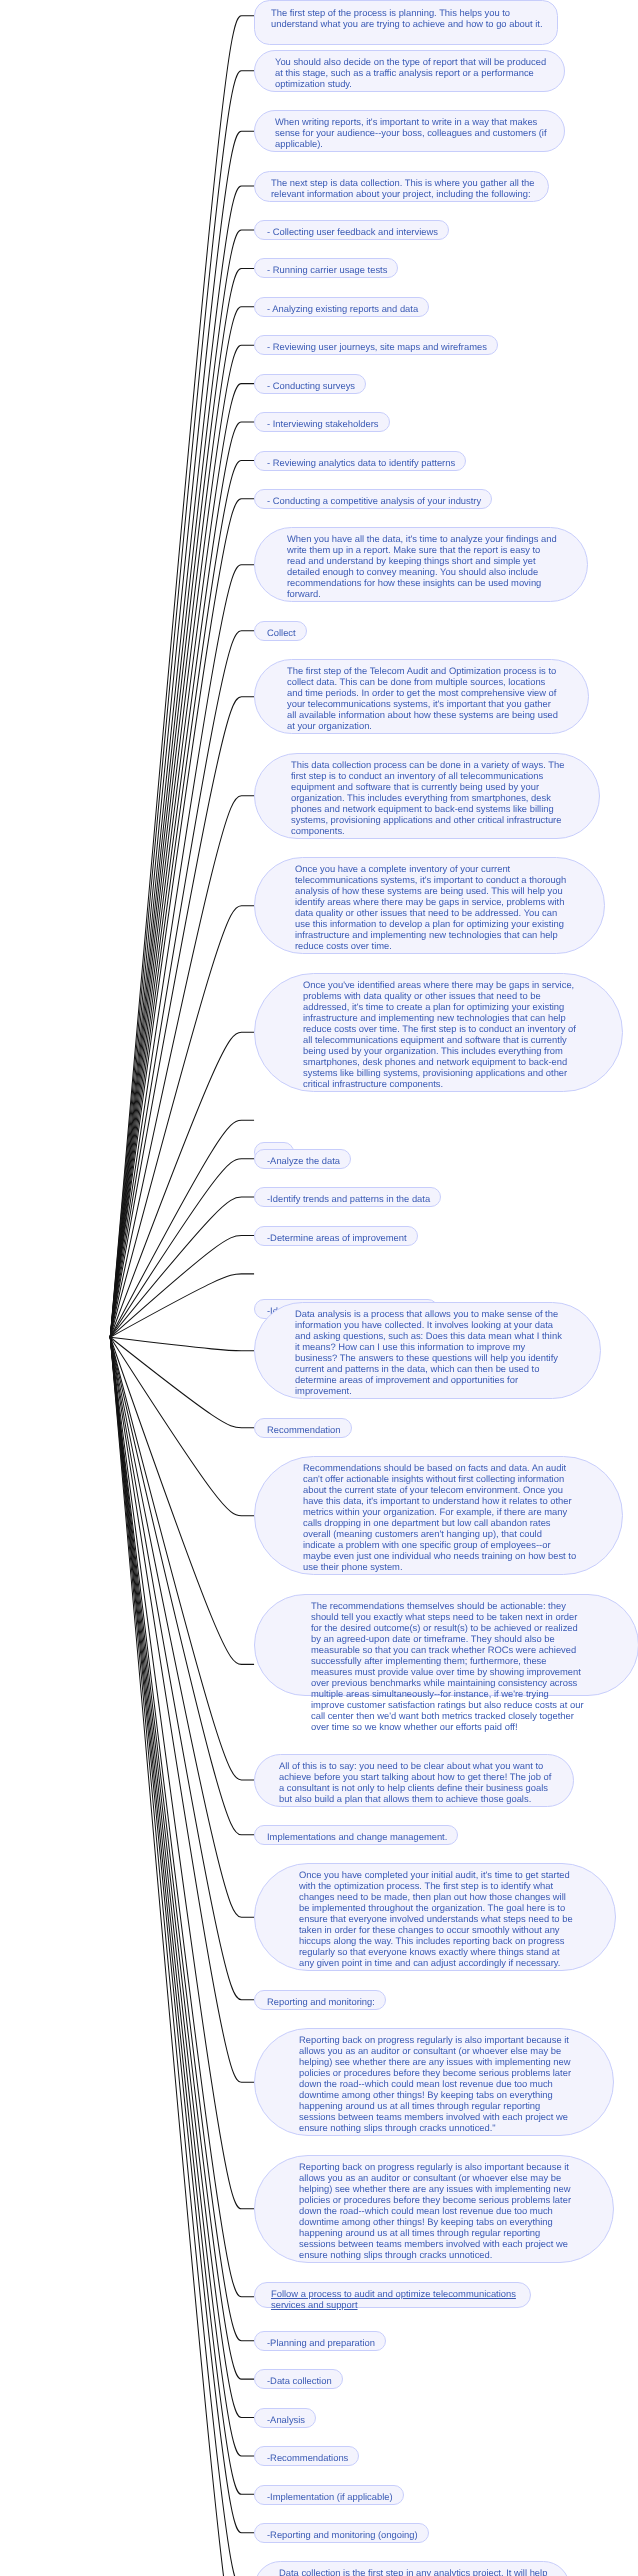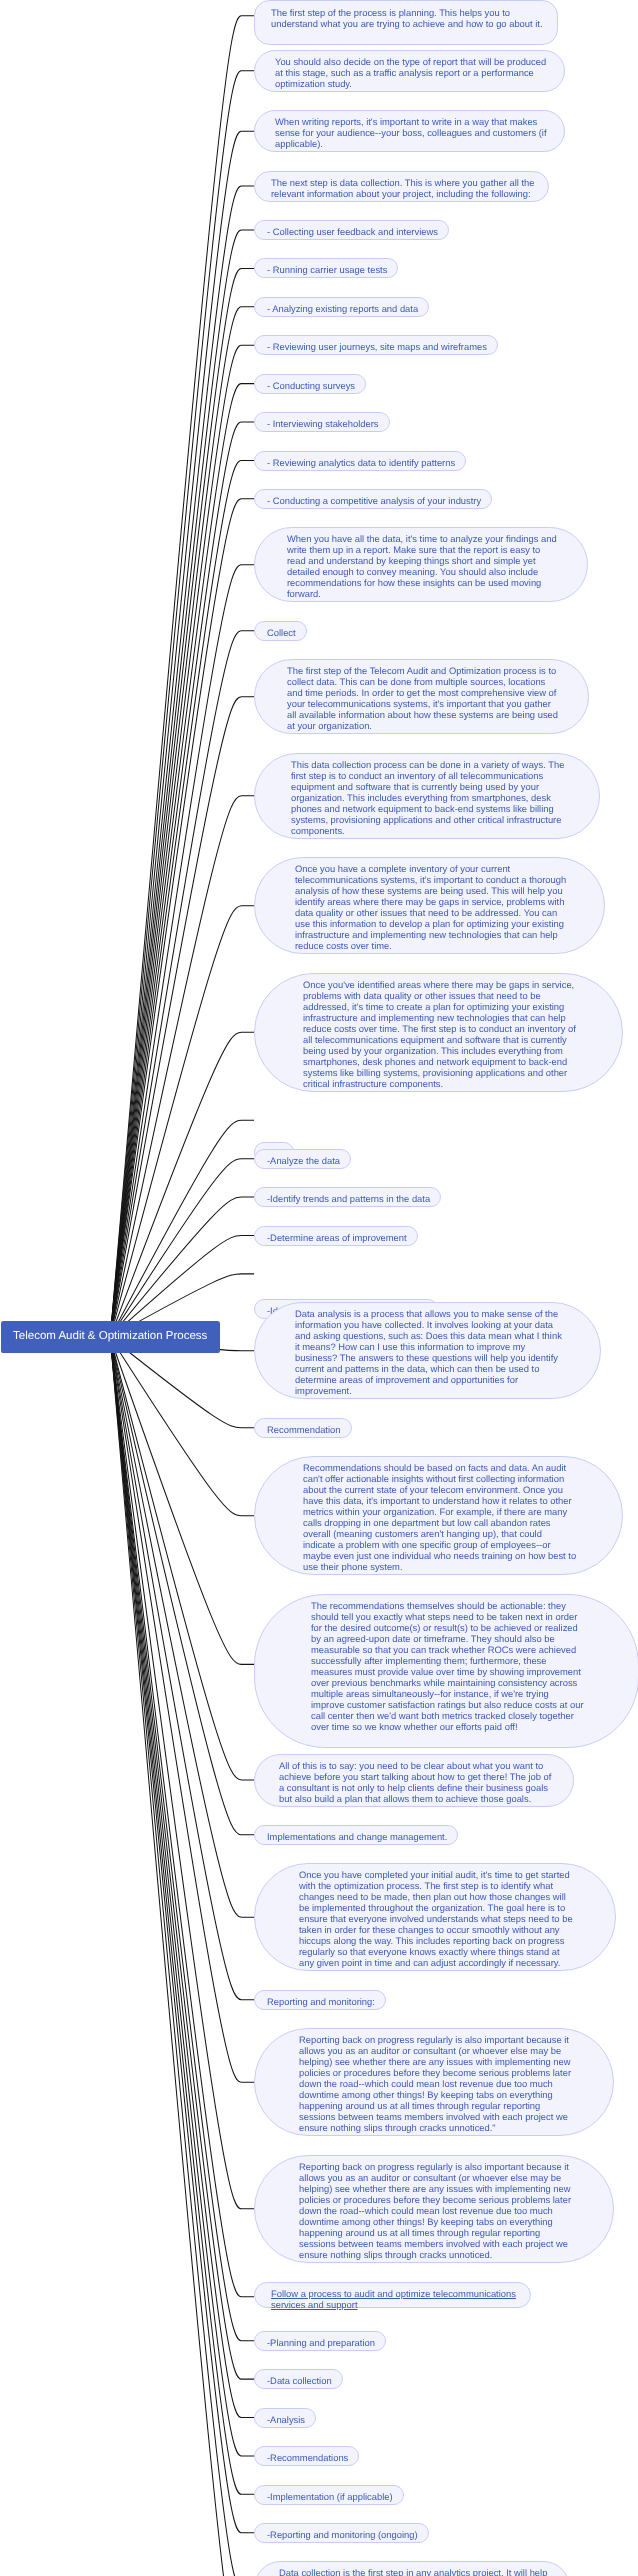--- a/index.html
+++ b/index.html
@@ -59,23 +59,20 @@
       <path d="M213.8,2595.8999999999996 C423.11246,4354.806060799999 443.7,4458.555999999999 468.5,4458.555999999999 L493,4458.555999999999" fill="none" stroke="#141414" stroke-width="2"></path>
       <path d="M213.8,2595.8999999999996 C423.11246,4435.306219349998 443.7,4543.804499999998 468.5,4543.804499999998 L493,4543.804499999998" fill="none" stroke="#141414" stroke-width="2"></path>
       <path d="M213.8,2595.8999999999996 C423.11246,4505.708505849999 443.7,4618.359499999999 468.5,4618.359499999999 L493,4618.359499999999" fill="none" stroke="#141414" stroke-width="2"></path>
       <path d="M213.8,2595.8999999999996 C423.11246,4576.1107923499985 443.7,4692.914499999999 468.5,4692.914499999999 L493,4692.914499999999" fill="none" stroke="#141414" stroke-width="2"></path>
       <path d="M213.8,2595.8999999999996 C423.11246,4646.513078849999 443.7,4767.469499999999 468.5,4767.469499999999 L493,4767.469499999999" fill="none" stroke="#141414" stroke-width="2"></path>
       <path d="M213.8,2595.8999999999996 C423.11246,4716.91536535 443.7,4842.0244999999995 468.5,4842.0244999999995 L493,4842.0244999999995" fill="none" stroke="#141414" stroke-width="2"></path>
       <path d="M213.8,2595.8999999999996 C423.11246,4787.31765185 443.7,4916.5795 468.5,4916.5795 L493,4916.5795" fill="none" stroke="#141414" stroke-width="2"></path>
       <path d="M213.8,2595.8999999999996 C423.11246,4888.0135545 443.7,5023.215 468.5,5023.215 L493,5023.215" fill="none" stroke="#141414" stroke-width="2"></path>
       <path d="M213.8,2595.8999999999996 C423.11246,5019.0030733 443.7,5161.9310000000005 468.5,5161.9310000000005 L493,5161.9310000000005" fill="none" stroke="#141414" stroke-width="2"></path>
     </svg>
-  <div id="root-node" style="left: 0.7px; top: 1321px; width: 219px; height: 32px;">
-    <span>Telecom Audit &amp; Optimization Process</span>
-  </div>
   <div id="branch-layer">
       <div class="branch" style="left: 254px; top: 0.3px; width: 304px; height: 45px; line-height: 11px; padding: 5.3px 16px 3.6px; border-radius: 15.5px;">
         <span class="lbl">
           <div class="ln">The first step of the process is planning. This helps you to</div>
           <div class="ln">understand what you are trying to achieve and how to go about it.</div>
         </span>
       </div>
       <div class="branch" style="left: 254px; top: 50px; width: 311px; height: 42px; line-height: 11px; padding: 5.3px 20px 3.6px; border-radius: 21px;">
         <span class="lbl">
           <div class="ln">You should also decide on the type of report that will be produced</div>
@@ -247,21 +244,21 @@
           <div class="ln">about the current state of your telecom environment. Once you</div>
           <div class="ln">have this data, it's important to understand how it relates to other</div>
           <div class="ln">metrics within your organization. For example, if there are many</div>
           <div class="ln">calls dropping in one department but low call abandon rates</div>
           <div class="ln">overall (meaning customers aren't hanging up), that could</div>
           <div class="ln">indicate a problem with one specific group of employees--or</div>
           <div class="ln">maybe even just one individual who needs training on how best to</div>
           <div class="ln">use their phone system.</div>
         </span>
       </div>
-      <div class="branch" style="left: 254px; top: 1594px; width: 385px; height: 154px; line-height: 11px; padding: 5.3px 56px 3.6px; border-radius: 71px;">
+      <div class="branch" style="left: 254px; top: 1594px; width: 385px; height: 102px; line-height: 11px; padding: 5.3px 56px 3.6px; border-radius: 71px;">
         <span class="lbl">
           <div class="ln">The recommendations themselves should be actionable: they</div>
           <div class="ln">should tell you exactly what steps need to be taken next in order</div>
           <div class="ln">for the desired outcome(s) or result(s) to be achieved or realized</div>
           <div class="ln">by an agreed-upon date or timeframe. They should also be</div>
           <div class="ln">measurable so that you can track whether ROCs were achieved</div>
           <div class="ln">successfully after implementing them; furthermore, these</div>
           <div class="ln">measures must provide value over time by showing improvement</div>
           <div class="ln">over previous benchmarks while maintaining consistency across</div>
           <div class="ln">multiple areas simultaneously--for instance, if we're trying</div>

